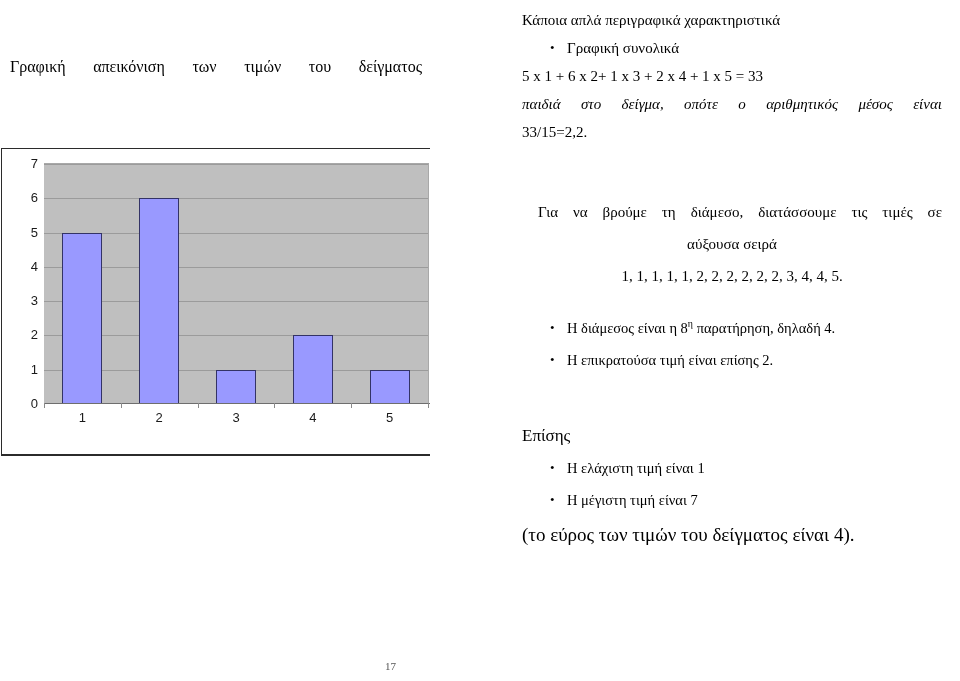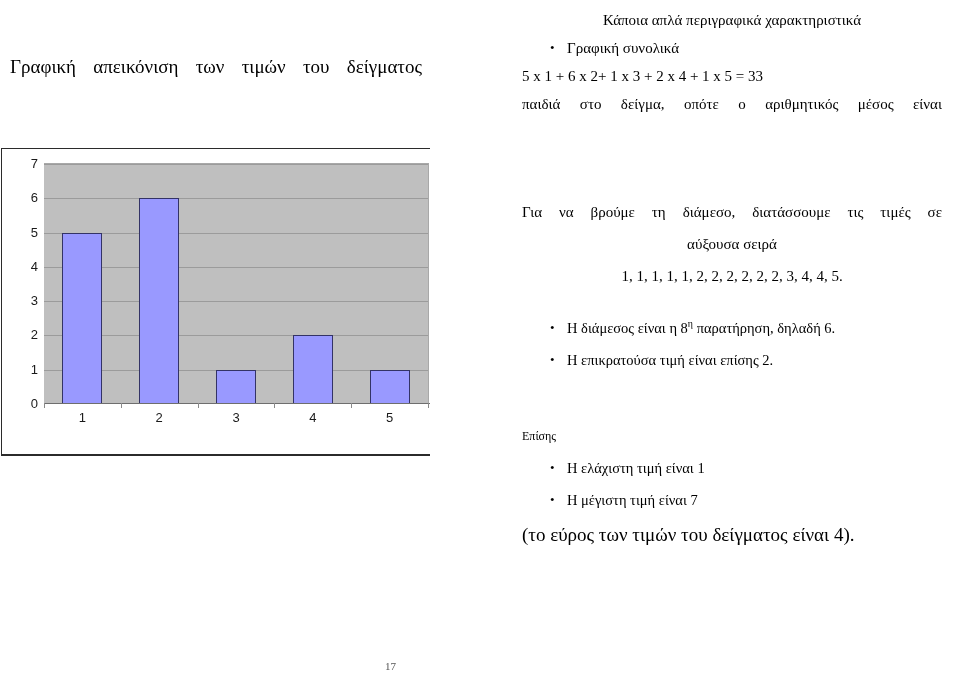--- a/index.html
+++ b/index.html
@@ -28,21 +28,21 @@
     top: 0;
     width: 470px;
     height: 681px;
   }
 
   #left-heading {
     position: absolute;
     left: 10px;
     top: 52px;
     width: 412px;
-    font-size: 19px;
+    font-size: 16px;
     line-height: 30px;
   }
   #left-heading .l1 {
     display: block;
     text-align: justify;
     text-align-last: justify;
   }
   #left-heading .l2 {
     display: block;
     text-align: left;
@@ -154,75 +154,77 @@
   #right-block-top {
     position: absolute;
     left: 52px;
     top: 6px;
     width: 420px;
     font-size: 15px;
     line-height: 28px;
   }
   #right-block-top .title-line {
     display: block;
-    text-align: center;
+    text-align: left;
   }
   .bullet-row {
     display: block;
     position: relative;
     padding-left: 45px;
   }
   .bullet-row .dot {
     position: absolute;
     left: 28px;
     top: 0;
     font-size: 13px;
   }
   #right-block-top .plain {
     display: block;
     text-align: left;
   }
   #right-block-top .plain.just {
     text-align: justify;
     text-align-last: justify;
+    font-style: italic;
   }
 
   #right-block-median {
     position: absolute;
     left: 52px;
     top: 196px;
     width: 420px;
     font-size: 15px;
     line-height: 32px;
   }
   #right-block-median .just {
     display: block;
     text-align: justify;
     text-align-last: justify;
+    margin-left: 16px;
   }
   #right-block-median .plain {
     display: block;
     text-align: center;
   }
 
   #right-block-bullets {
     position: absolute;
     left: 52px;
     top: 312px;
     width: 420px;
     font-size: 14.5px;
     line-height: 32px;
   }
 
   #right-block-also {
     position: absolute;
     left: 52px;
     top: 420px;
     width: 420px;
-    font-size: 12px;
+    font-size: 17px;
     line-height: 32px;
   }
 
   #right-block-minmax {
     position: absolute;
     left: 52px;
     top: 452px;
     width: 420px;
     font-size: 14.5px;
     line-height: 32px;
@@ -311,32 +313,33 @@
 <div id="right-page">
 
   <div id="right-block-top" class="serif">
     <span class="title-line">Κάποια απλά περιγραφικά χαρακτηριστικά</span>
     <span class="bullet-row">
       <span class="dot">•</span>
       <span>Γραφική συνολικά</span>
     </span>
     <span class="plain">5 x 1 + 6 x 2+ 1 x 3 + 2 x 4 + 1 x 5 = 33</span>
     <span class="plain just">παιδιά στο δείγμα, οπότε ο αριθμητικός μέσος είναι</span>
+    <span class="plain">33/15=2,2.</span>
   </div>
 
   <div id="right-block-median" class="serif">
     <span class="just">Για να βρούμε τη διάμεσο, διατάσσουμε τις τιμές σε</span>
     <span class="plain">αύξουσα σειρά</span>
     <span class="plain">1, 1, 1, 1, 1, 2, 2, 2, 2, 2, 2, 3, 4, 4, 5.</span>
   </div>
 
   <div id="right-block-bullets" class="serif">
     <span class="bullet-row">
       <span class="dot">•</span>
-      <span>Η διάμεσος είναι η 8</span><sup class="eta">η</sup><span> παρατήρηση, δηλαδή 6.</span>
+      <span>Η διάμεσος είναι η 8</span><sup class="eta">η</sup><span> παρατήρηση, δηλαδή 4.</span>
     </span>
     <span class="bullet-row">
       <span class="dot">•</span>
       <span>Η επικρατούσα τιμή είναι επίσης 2.</span>
     </span>
   </div>
 
   <div id="right-block-also" class="serif">
     <span>Επίσης</span>
   </div>

